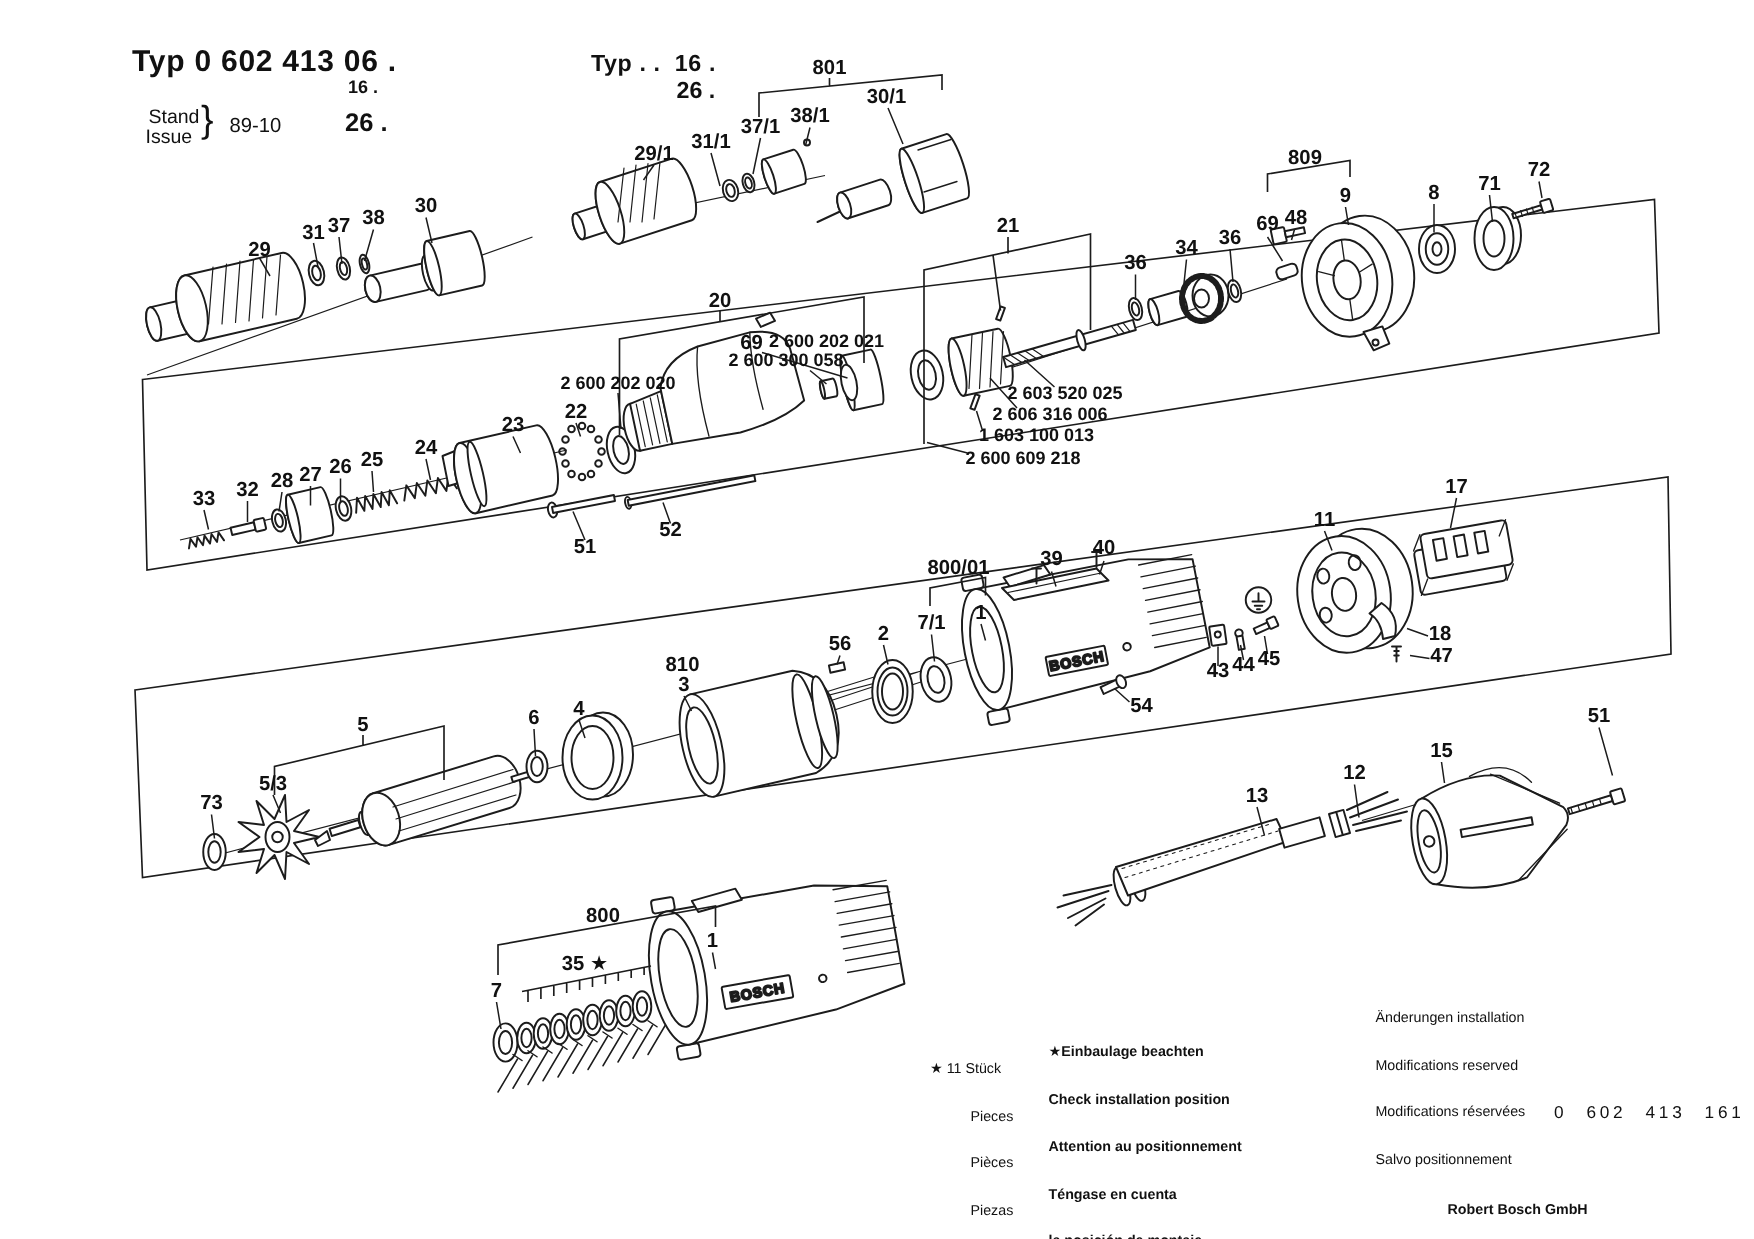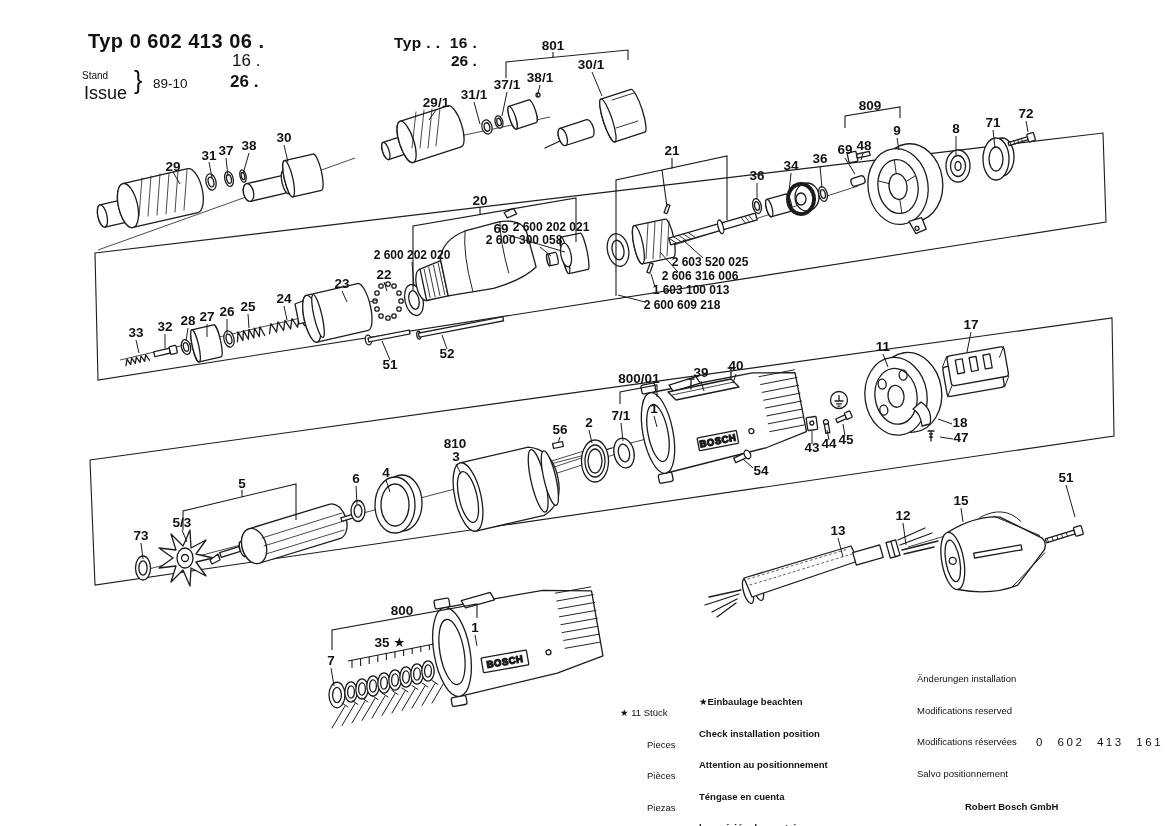--- a/index.html
+++ b/index.html
@@ -1,23 +1,23 @@
 <!DOCTYPE html>
 <html><head>
 <meta charset="utf-8">
 <style>
   html,body{margin:0;padding:0;background:#fff;}
   #page{position:relative;width:1169px;height:826px;background:#fff;overflow:hidden;
         font-family:"Liberation Sans","DejaVu Sans",sans-serif;color:#111;}
   .abs{position:absolute;white-space:pre;}
   .typ1{left:88px;top:30px;font-size:20px;font-weight:bold;letter-spacing:.5px;}
-  .typ1b{left:232px;top:51px;font-size:17px;font-weight:normal;}
+  .typ1b{left:232px;top:51px;font-size:12px;font-weight:bold;}
   .typ1c{left:230px;top:72px;font-size:17px;font-weight:bold;}
-  .standde{left:82px;top:70px;font-size:10px;}
-  .standen{left:84px;top:83px;font-size:18px;}
+  .standde{left:99px;top:70px;font-size:13px;}
+  .standen{left:97px;top:83px;font-size:13px;}
   .brace{left:134px;top:66px;font-size:25px;font-weight:400;}
   .standval{left:153px;top:76px;font-size:13.5px;text-align:right;}
   .typ2{left:394px;top:34px;font-size:15.5px;font-weight:bold;letter-spacing:.4px;}
   .typ2b{left:451px;top:52px;font-size:15.5px;font-weight:bold;}
   .note{font-size:9.5px;line-height:10.5px;}
   .qtynote{left:620px;top:687px;}
   .qtynote div+div{padding-left:27px;}
   .instnote{left:699px;top:676px;font-weight:bold;}
   .legal{left:917px;top:653px;}
   .legal .co{font-weight:bold;padding-left:48px;}

